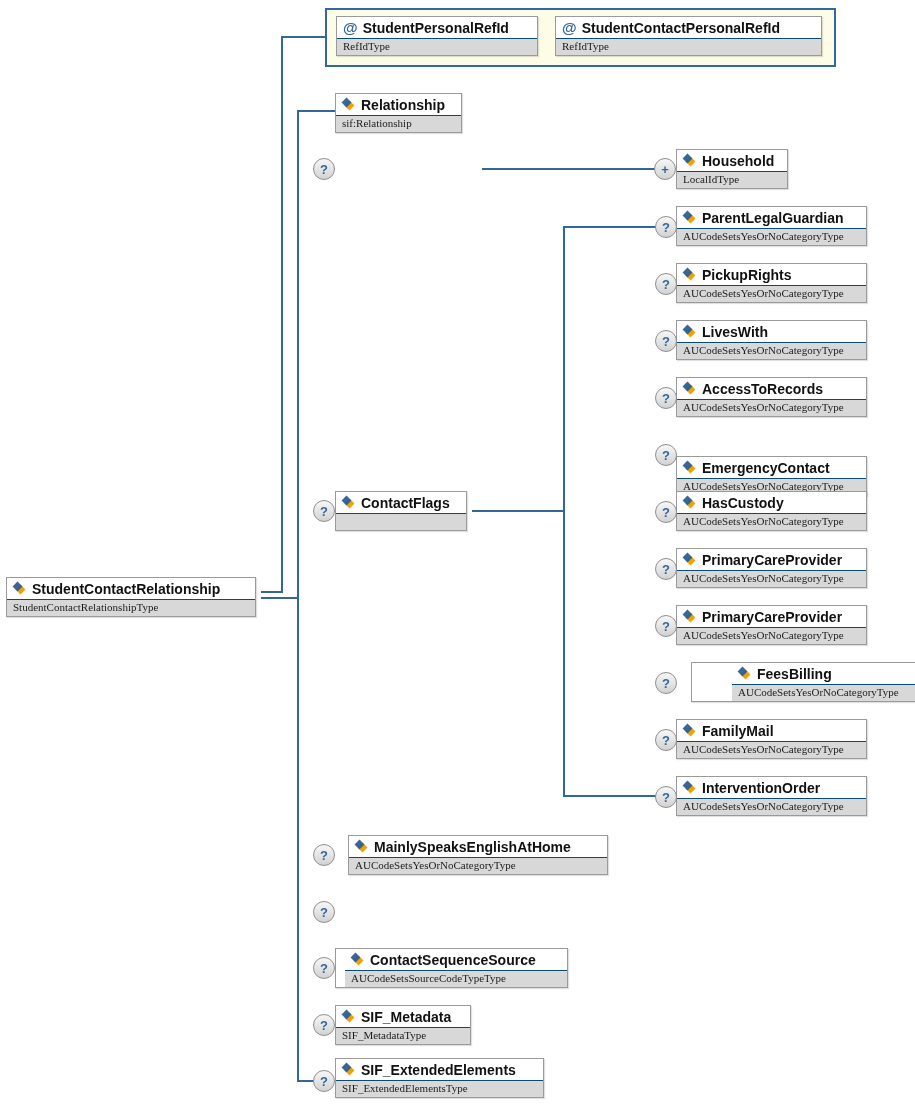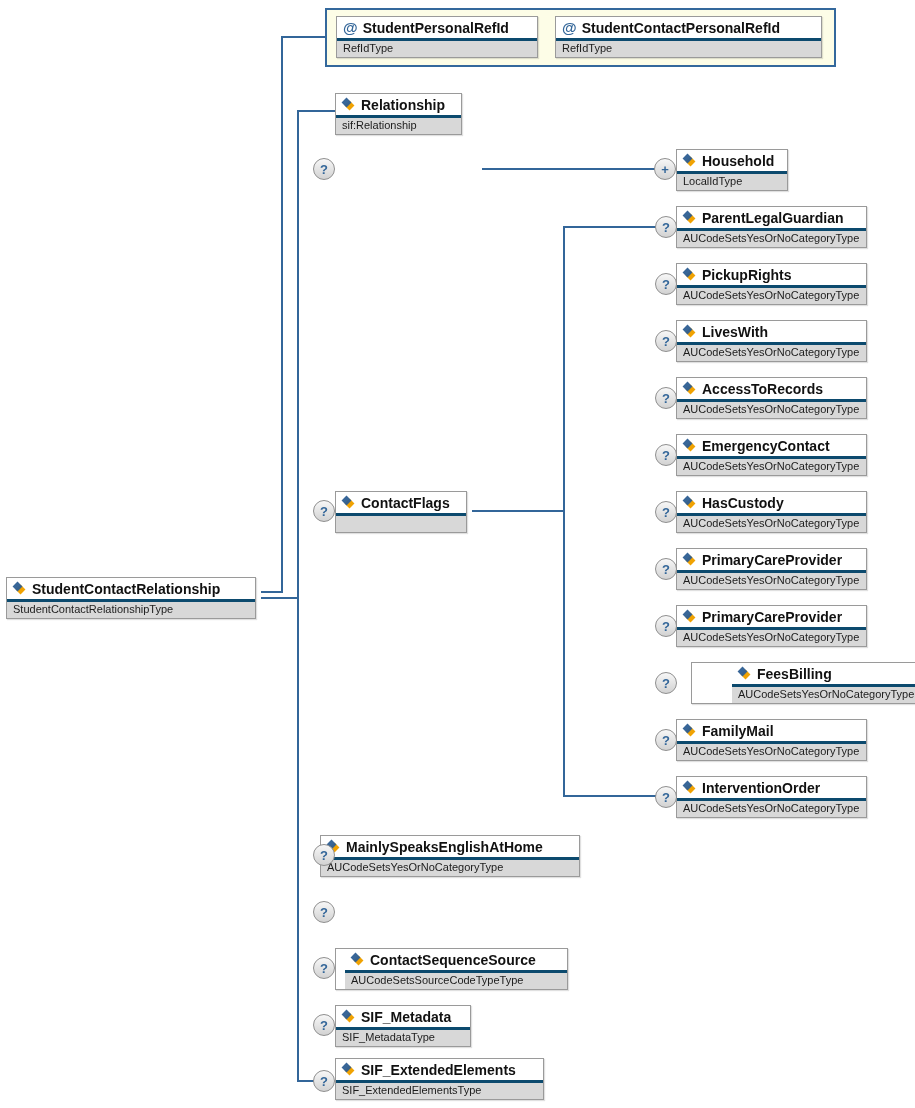--- a/index.html
+++ b/index.html
@@ -6,22 +6,22 @@
   .canvas{position:relative;width:915px;height:1108px;background:#fff;overflow:hidden;
           font-family:"Liberation Sans",sans-serif;}
   
   .lh{position:absolute;height:2px;background:#336699;}
   .lv{position:absolute;width:2px;background:#336699;}
   
   .node{position:absolute;border:1px solid #9a9a9a;background:#fff;z-index:3;
         box-shadow:1px 1px 1px rgba(0,0,0,0.12);}
   .nrow{display:flex;align-items:center;gap:5px;padding:3px 9px 2px 6px;white-space:nowrap;
         font-weight:bold;font-size:14px;color:#111;background:#fff;}
-  .trow{min-height:13px;background:#d8d8d8;border-top:3px solid #0c4a6e;font-size:11px;
-        color:#1c1c1c;padding:1px 6px 2px 6px;white-space:nowrap;}
+  .trow{min-height:13px;background:#d8d8d8;border-top:1px solid #0c4a6e;font-size:11px;
+        color:#1c1c1c;padding:1px 6px 2px 6px;white-space:nowrap;font-family:Liberation Serif, serif;}
   
   .eic{position:relative;display:inline-block;width:14px;height:12px;flex:0 0 14px;}
   .eic::before{content:"";position:absolute;left:4px;top:3px;width:7px;height:7px;
                background:#f0a202;transform:rotate(45deg);}
   .eic::after{content:"";position:absolute;left:1px;top:0px;width:7px;height:7px;
               background:#2d5e92;transform:rotate(45deg);opacity:0.95;}
   .atic{color:#336699;font-weight:bold;font-size:15px;line-height:12px;}
   
   .badge{position:absolute;width:20px;height:20px;border-radius:50%;z-index:4;
          border:1px solid #8f8f8f;background:linear-gradient(#f7f7f7,#d2d2d2);
@@ -96,21 +96,21 @@
   <div class="badge" style="left:313px;top:500px;">?</div>
   <div class="node" style="left:335px;top:491px;min-width:130px;">
     <div class="nrow">
         <span class="eic"></span>
         <span>ContactFlags</span>
       </div>
     <div class="trow"></div>
   </div>
 
   <div class="badge" style="left:313px;top:844px;">?</div>
-  <div class="node" style="left:320px;top:835px;min-width:258px;">
+  <div class="node" style="left:348px;top:835px;min-width:258px;">
     <div class="nrow">
         <span class="eic"></span>
         <span>MainlySpeaksEnglishAtHome</span>
       </div>
     <div class="trow">AUCodeSetsYesOrNoCategoryType</div>
   </div>
 
   <div class="badge" style="left:313px;top:901px;">?</div>
 
   <div class="badge" style="left:313px;top:957px;">?</div>
@@ -170,21 +170,21 @@
   <div class="badge" style="left:655px;top:387px;">?</div>
   <div class="node" style="left:676px;top:377px;min-width:189px;">
     <div class="nrow">
         <span class="eic"></span>
         <span>AccessToRecords</span>
       </div>
     <div class="trow">AUCodeSetsYesOrNoCategoryType</div>
   </div>
 
   <div class="badge" style="left:655px;top:444px;">?</div>
-  <div class="node" style="left:676px;top:434px;min-width:189px;">
+  <div class="node" style="left:676px;top:456px;min-width:189px;">
     <div class="nrow">
         <span class="eic"></span>
         <span>EmergencyContact</span>
       </div>
     <div class="trow">AUCodeSetsYesOrNoCategoryType</div>
   </div>
 
   <div class="badge" style="left:655px;top:501px;">?</div>
   <div class="node" style="left:676px;top:491px;min-width:189px;">
     <div class="nrow">

